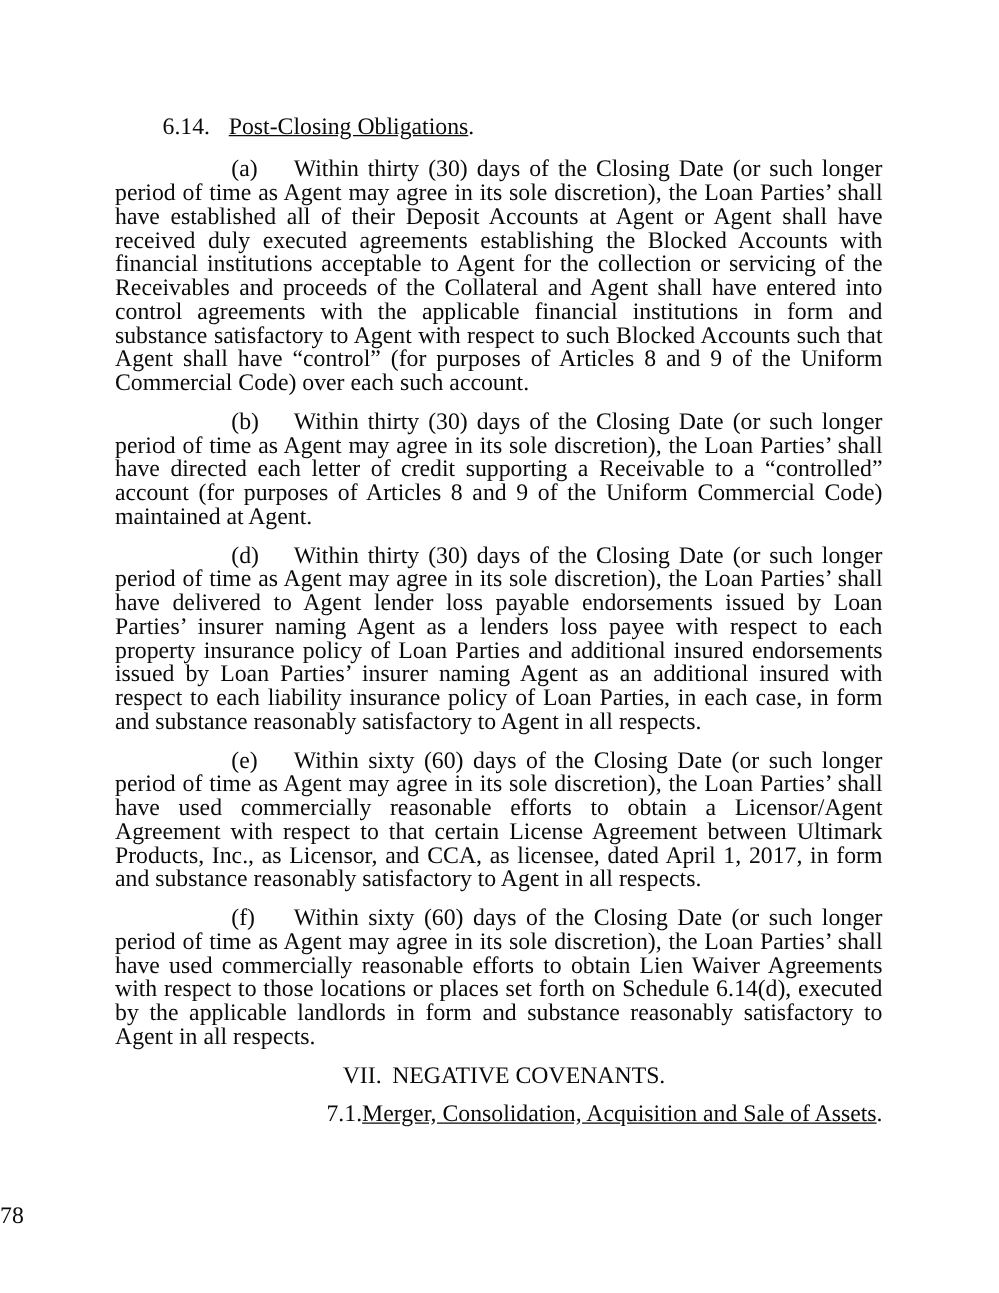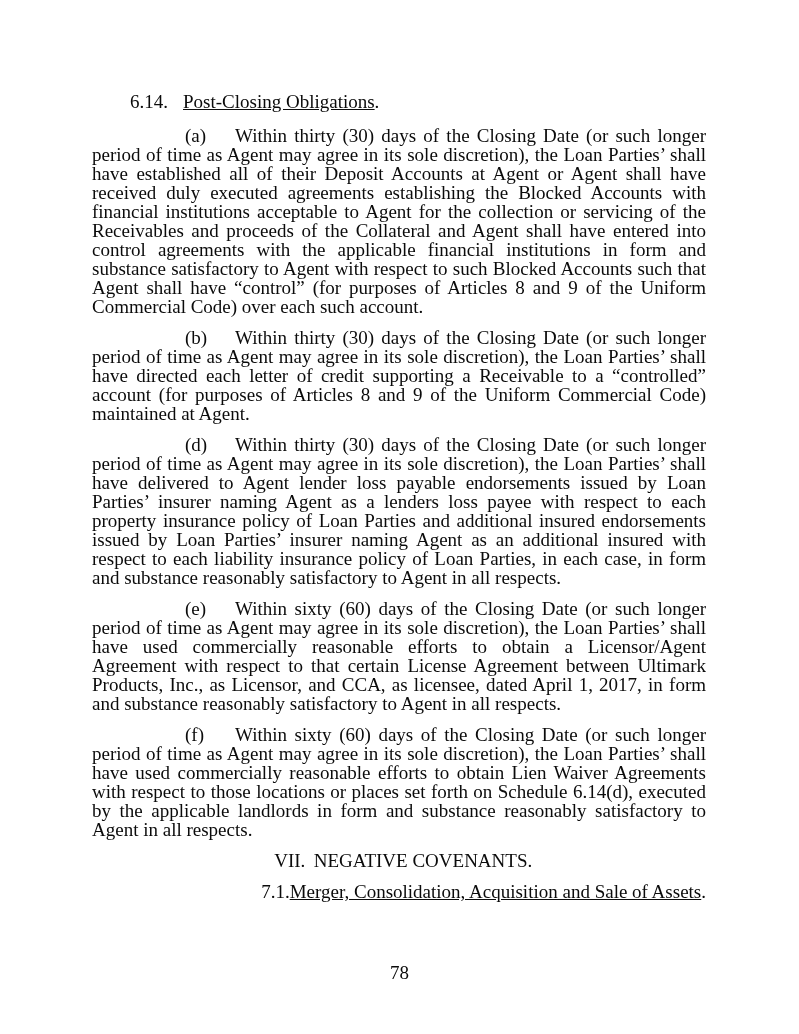--- a/index.html
+++ b/index.html
@@ -66,21 +66,21 @@
   .intro-para {
     margin: 0 0 12px 0;
     text-align: justify;
     text-indent: 48px;
   }
   .page-number {
     position: absolute;
     top: 963px;
     left: 0;
     right: 0;
-    text-align: center;
+    text-align: left;
     text-indent: 0;
   }
 </style>
 </head>
 <body>
 
 <div class="page">
 
   <p class="section-heading"><span class="heading-num">6.14.</span><span class="underlined">Post-Closing Obligations</span><span>.</span></p>
 

